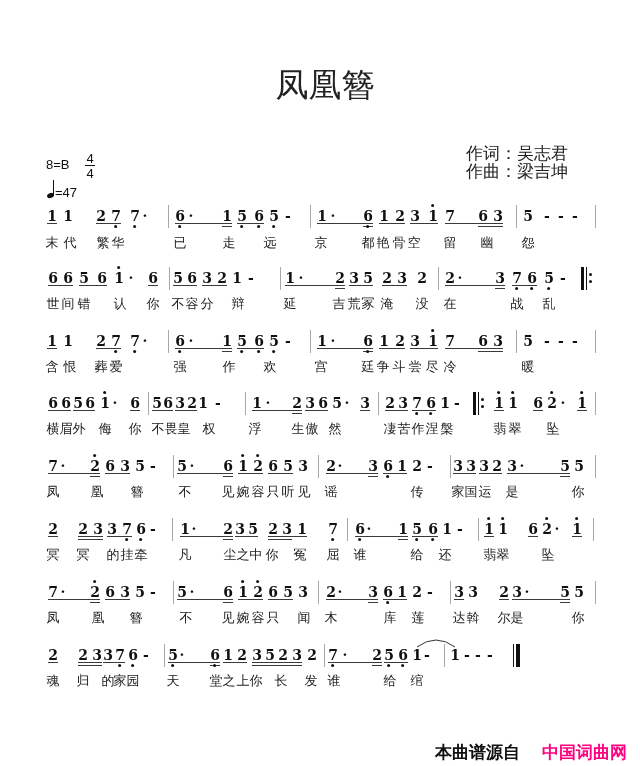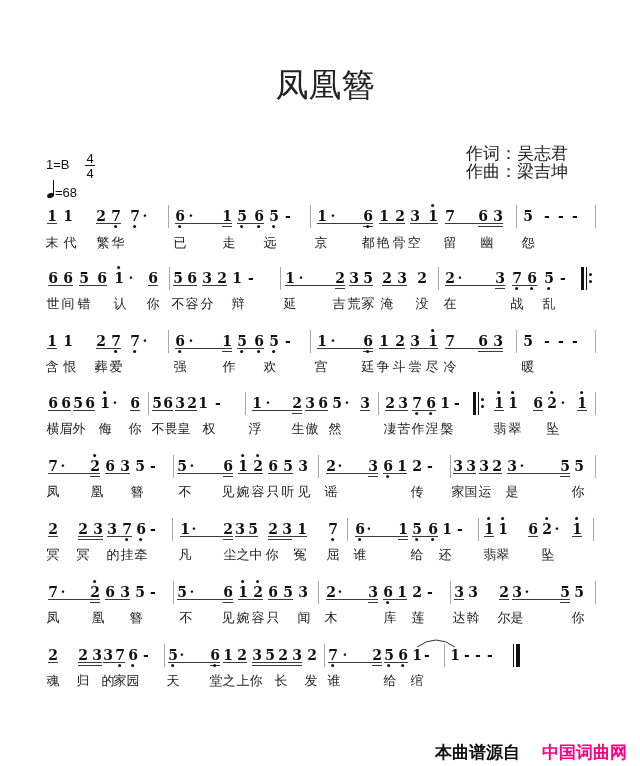--- a/index.html
+++ b/index.html
@@ -67,30 +67,30 @@
 
 <div id="credits">
   <div class="line">
     <span>作词：</span><span>吴志君</span>
   </div>
   <div class="line">
     <span>作曲：</span><span>梁吉坤</span>
   </div>
 </div>
 
-<div id="keysig">1=B</div>
+<div id="keysig">8=B</div>
 <div id="timesig">
   <div>4</div>
   <div class="frac-line"></div>
   <div>4</div>
 </div>
 <div id="tempo">
   <span class="stem"></span>
   <span class="head"></span>
-  <span class="val">=68</span>
+  <span class="val">=47</span>
 </div>
 
 <div id="score">
     <div class="row">
       <div class="bar" style="left: 168px; top: 205px; height: 23px;"></div>
       <div class="bar" style="left: 310px; top: 205px; height: 23px;"></div>
       <div class="bar" style="left: 516px; top: 205px; height: 23px;"></div>
       <div class="bar" style="left: 595px; top: 205px; height: 23px;"></div>
       <div class="uline" style="left: 47px; width: 10px; top: 223px;"></div>
       <div class="uline" style="left: 96px; width: 25px; top: 223px;"></div>

